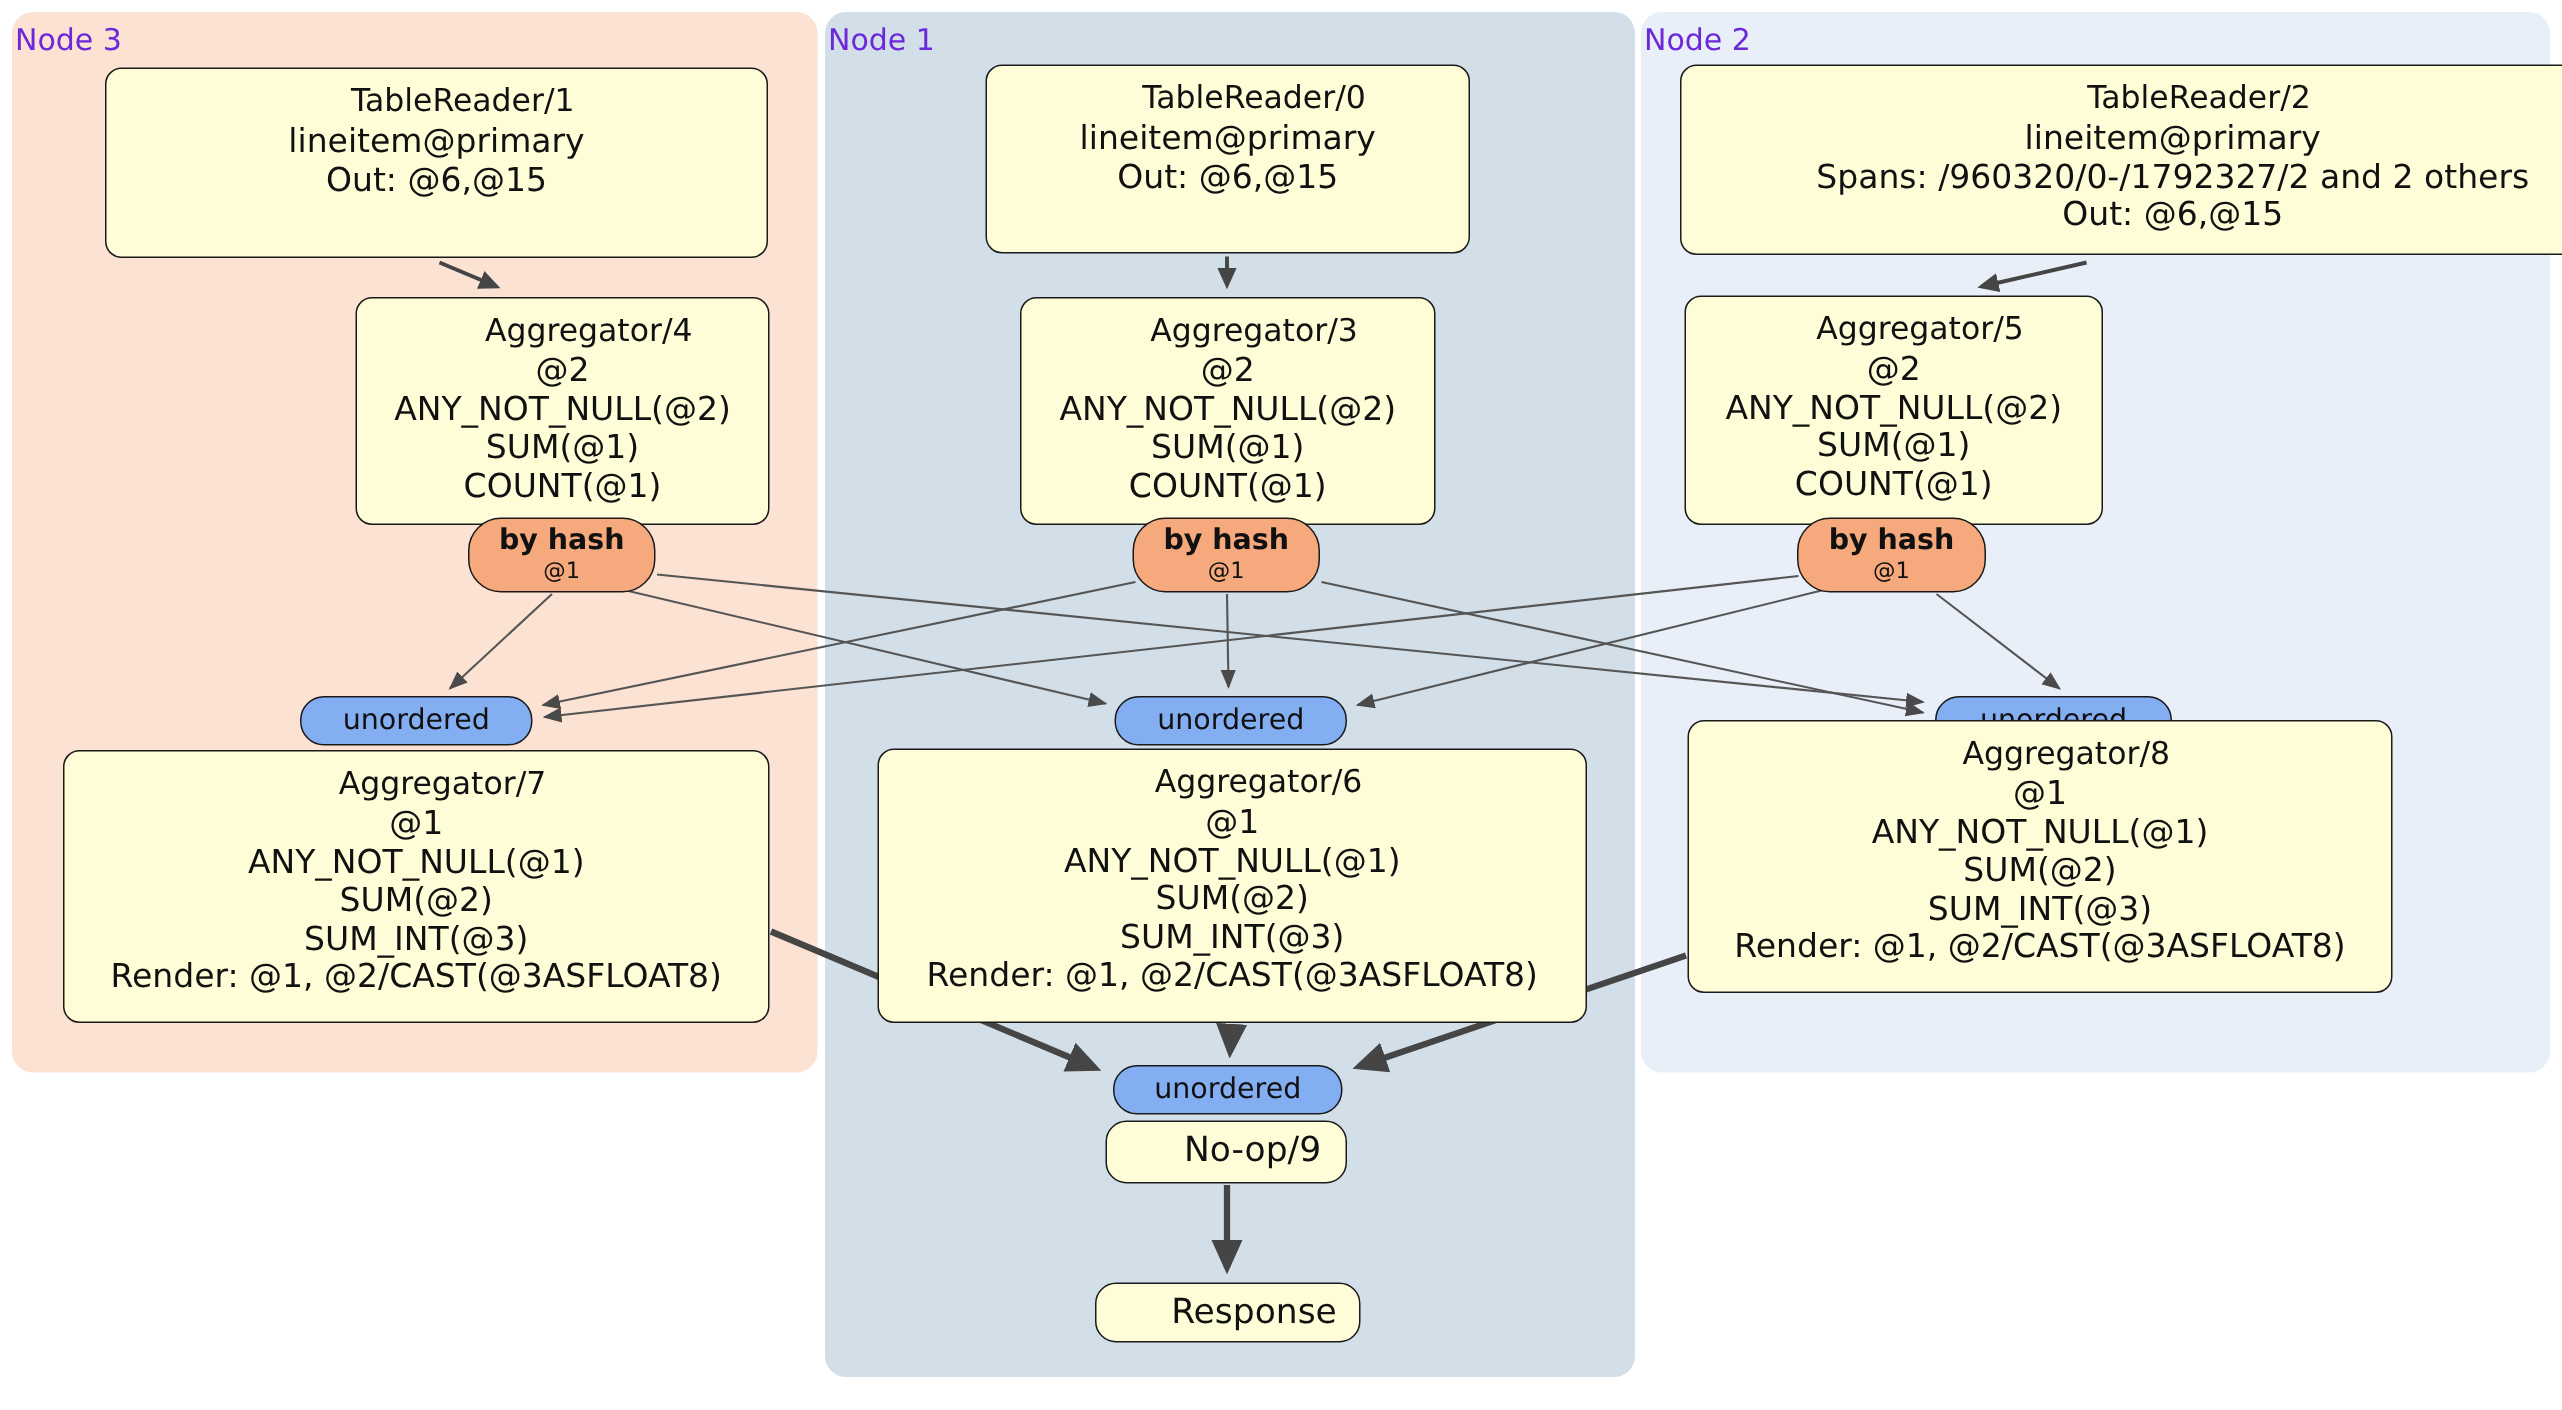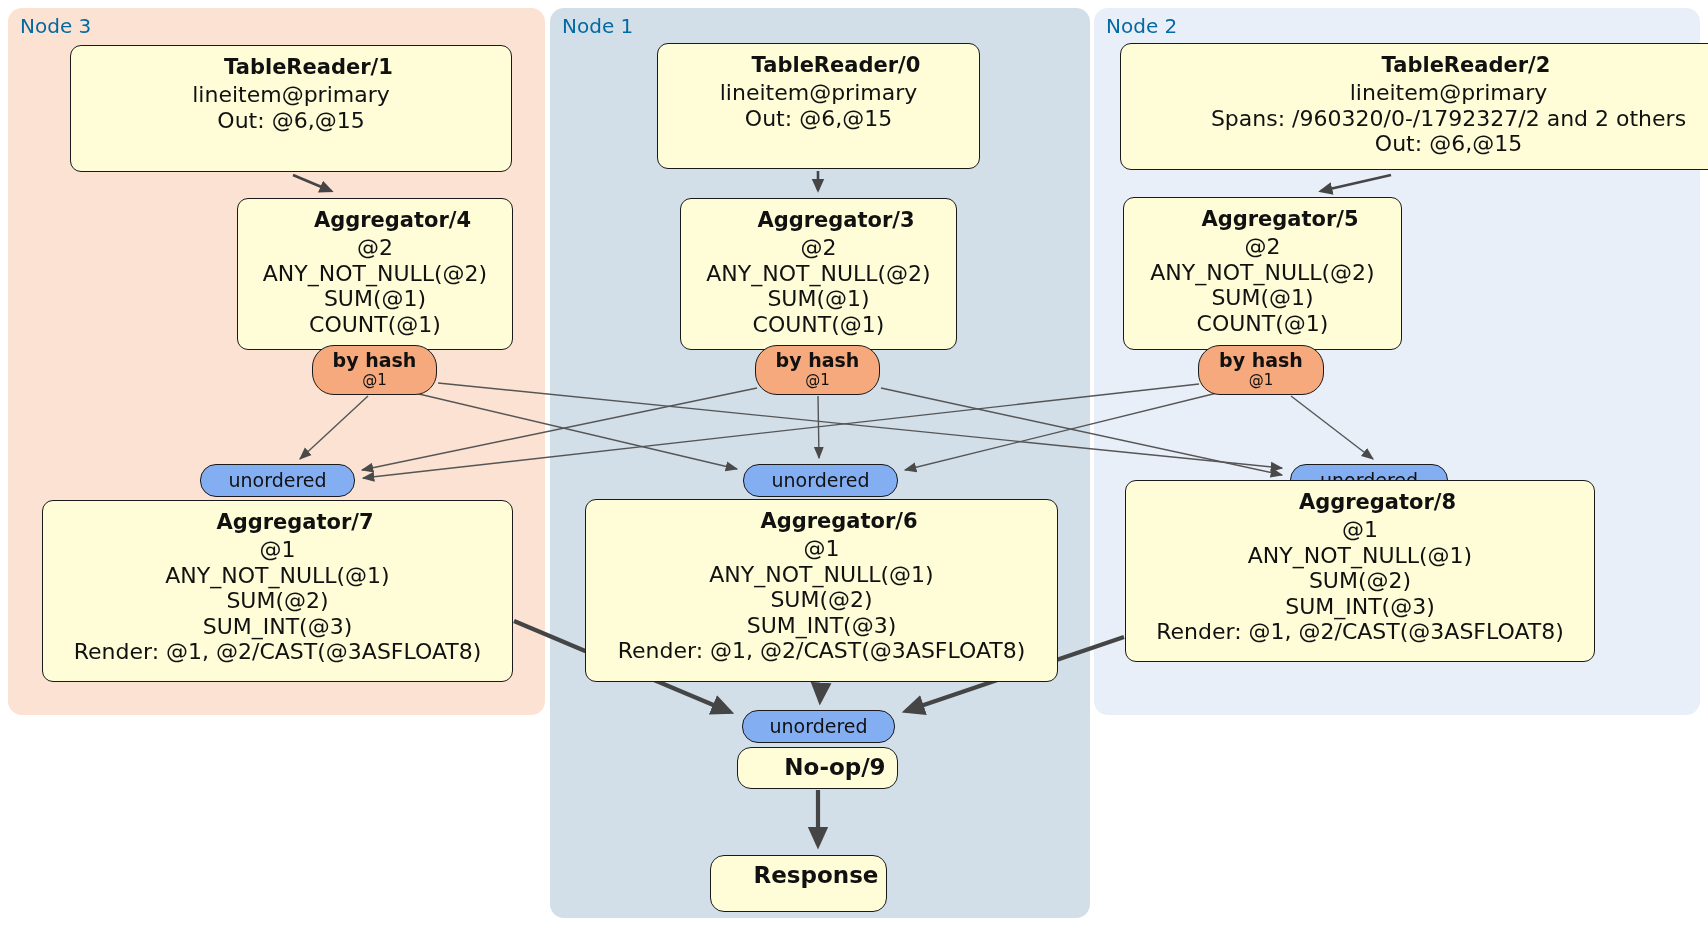--- a/index.html
+++ b/index.html
@@ -1,30 +1,30 @@
 <!DOCTYPE html>
 <html><head>
 <meta charset="utf-8">
 <style>
   html,body{margin:0;padding:0;background:#ffffff;}
   #stage{
     position:relative;width:1708px;height:940px;overflow:hidden;
     font-family:"DejaVu Sans","Liberation Sans",sans-serif;color:#111;
   }
   .region{position:absolute;border-radius:14px;}
-  .region-label{position:absolute;left:12px;top:6px;font-size:20px;color:#0369a1;}
+  .region-label{position:absolute;left:2px;top:6px;font-size:20px;color:#6d28d9;}
   #region-node3{left:8px;top:8px;width:537px;height:707px;background:#fbe2d3;}
   #region-node1{left:550px;top:8px;width:540px;height:910px;background:#d2dfe9;}
   #region-node2{left:1094px;top:8px;width:606px;height:707px;background:#e9eff8;}
   #edges{position:absolute;left:0;top:0;pointer-events:none;}
   .op{
     position:absolute;background:#fefdd7;border:1.6px solid #1a1a1a;border-radius:11px;
     text-align:center;padding-top:7px;box-sizing:border-box;
   }
-  .op-title{font-weight:bold;font-size:21px;line-height:29px;padding-left:35px;}
+  .op-title{font-weight:normal;font-size:21px;line-height:29px;padding-left:35px;}
   .op-line{font-size:22px;line-height:25.5px;white-space:nowrap;}
   .router{
     position:absolute;border:1.6px solid #1a1a1a;text-align:center;box-sizing:border-box;
   }
   .hash{background:#f5a97c;border-radius:22px;padding-top:3px;}
   .hash .router-label{font-weight:bold;font-size:19px;line-height:23px;}
   .hash .router-detail{font-size:15px;line-height:17px;}
   .sync{background:#84aef2;border-radius:16px;}
   .sync .router-label{font-weight:normal;font-size:19px;line-height:30px;}
   .terminal{padding-top:4px;border-radius:14px;}
@@ -164,17 +164,17 @@
     <div class="op-line">SUM_INT(@3)</div>
     <div class="op-line">Render: @1, @2/CAST(@3ASFLOAT8)</div>
   </div>
 
   <div class="router sync" style="left:742px;top:710px;width:153px;height:33px">
     <div class="router-label">unordered</div>
   </div>
   <div class="op terminal" style="left:737px;top:747px;width:161px;height:42px">
     <div class="op-title">No-op/9</div>
   </div>
-  <div class="op terminal" style="left:710px;top:855px;width:177px;height:57px">
+  <div class="op terminal" style="left:730px;top:855px;width:177px;height:40px">
     <div class="op-title">Response</div>
   </div>
 
 </div>
 
 </body></html>

